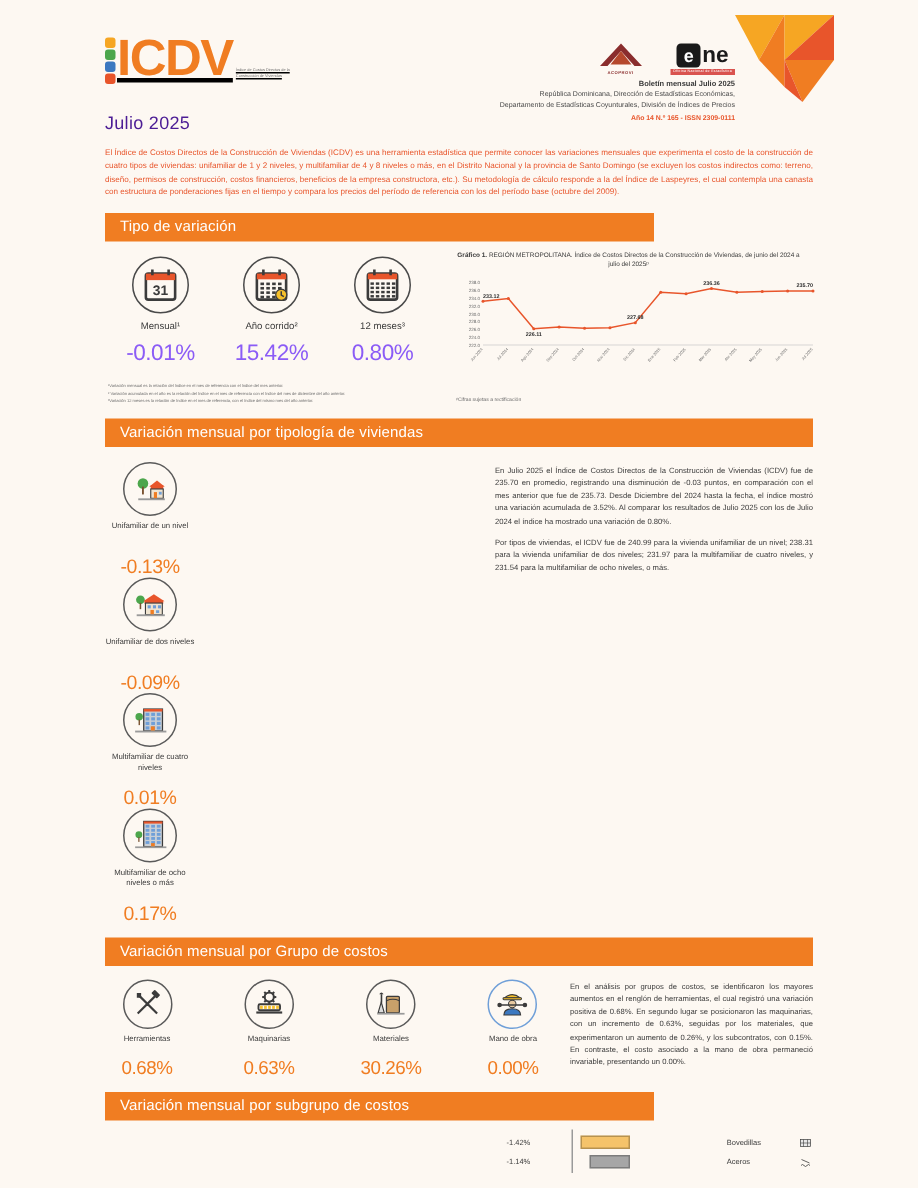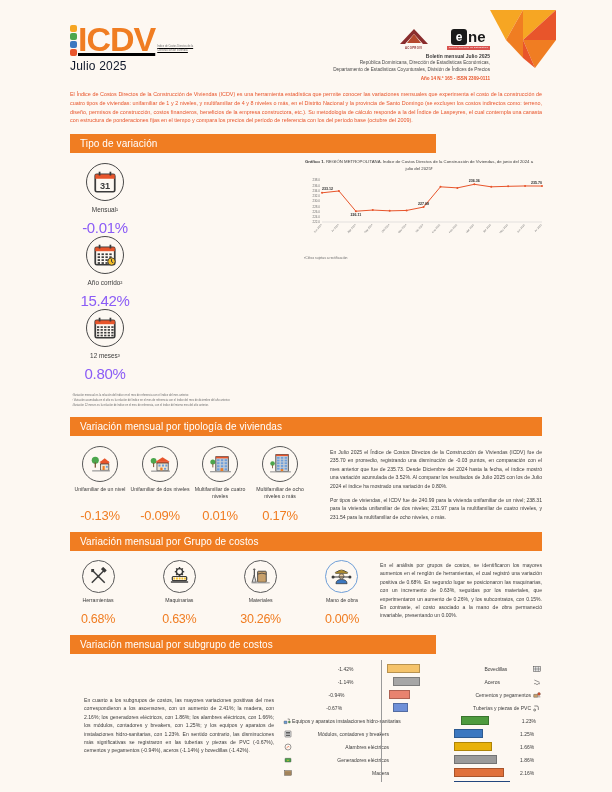--- a/index.html
+++ b/index.html
@@ -36,21 +36,21 @@
   .icdv-bars span { display: block; width: 7px; height: 7px; border-radius: 2px; }
   .icdv-text {
     font-size: 34px; font-weight: bold; letter-spacing: -1px;
     color: #F07D22; line-height: 1; font-family: "Liberation Sans", sans-serif;
   }
   .icdv-sub {
     font-size: 2.6px; color: #6d6d6d; line-height: 1.35;
     align-self: flex-end; padding-bottom: 4px; padding-left: 2px;
     width: 38px;
   }
-  .month-year { font-size: 12px; color: #0f172a; margin-top: 3px; letter-spacing: .2px; }
+  .month-year { font-size: 12px; color: #4c1d95; margin-top: 19px; letter-spacing: .2px; }
   .right-head { text-align: right; padding-top: 6px; padding-right: 52px; }
   .inst-logos { display: flex; justify-content: flex-end; align-items: center; gap: 16px; margin-bottom: 3px; }
   .acoprovi { display: flex; flex-direction: column; align-items: center; }
   .acoprovi-name { font-size: 2.8px; color: #8a2d2d; font-weight: bold; margin-top: 1px; letter-spacing: .3px; }
   .one-logo { display: flex; flex-direction: column; align-items: center; }
   .one-mark { display: flex; align-items: center; }
   .one-e {
     width: 16px; height: 16px; background: #1a1a1a; color: #fff;
     border-radius: 3px; font-size: 12px; font-weight: bold;
     display: flex; align-items: center; justify-content: center; line-height: 1;
@@ -67,41 +67,41 @@
   
   .sec-bar {
     margin: 9px 14px 0 14px; background: #F07D22; color: #fff;
     font-size: 10px; font-weight: normal; padding: 4px 10px;
     letter-spacing: .1px;
   }
   .sec-bar.wide { margin-right: 120px; }
   
   .kpi-wrap { display: flex; padding: 0 14px; }
   .kpi-left { width: 222px; padding-top: 10px; }
-  .kpi-row { display: flex; justify-content: space-around; flex-direction: column; }
+  .kpi-row { display: flex; justify-content: space-around; }
   .kpi { text-align: center; width: 70px; }
   .kpi-ico {
     width: 38px; height: 38px; border-radius: 50%;
     border: 1.6px solid #4a4a4a; margin: 0 auto 5px auto;
     display: flex; align-items: center; justify-content: center;
     background: #fdf8f2;
   }
   .kpi-label { font-size: 6.4px; color: #3b3b3b; line-height: 1.25; }
   .kpi-val { font-size: 15px; color: #8b5cf6; margin-top: 5px; letter-spacing: -.3px; }
   .footnotes { margin: 11px 0 0 2px; font-size: 2.7px; color: #6d6d6d; line-height: 1.85; }
   
   .chart-panel { width: 250px; padding: 6px 0 0 4px; }
   .chart-title { font-size: 4.3px; color: #3b3b3b; text-align: center; line-height: 1.5; padding: 0 8px; }
   .chart-title b { font-weight: bold; }
   .chart-area { position: relative; height: 66px; margin-top: 4px; }
   .chart-note { font-size: 3.4px; color: #6d6d6d; margin-top: 14px; padding-left: 8px; }
   
   .typ-wrap { display: flex; padding: 0 14px; }
   .typ-left { width: 250px; padding-top: 10px; }
-  .typ-row { display: flex; justify-content: flex-start; }
+  .typ-row { display: flex; justify-content: flex-end; flex-direction: column; }
   .typ { text-align: center; width: 60px; }
   .typ-ico {
     width: 36px; height: 36px; border-radius: 50%;
     border: 1.4px solid #5a5a5a; margin: 0 auto 4px auto;
     display: flex; align-items: center; justify-content: center;
     background: #fdf8f2;
   }
   .typ-label { font-size: 5.2px; color: #3b3b3b; line-height: 1.3; height: 20px; }
   .typ-val { font-size: 13px; color: #F07D22; margin-top: 2px; letter-spacing: -.3px; }
   .typ-text {

